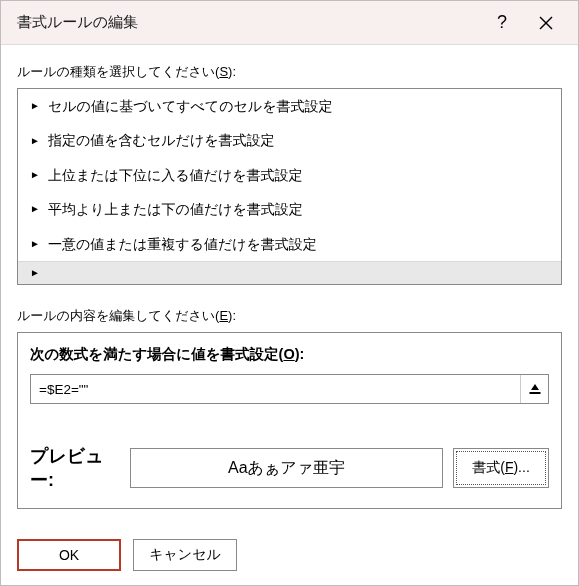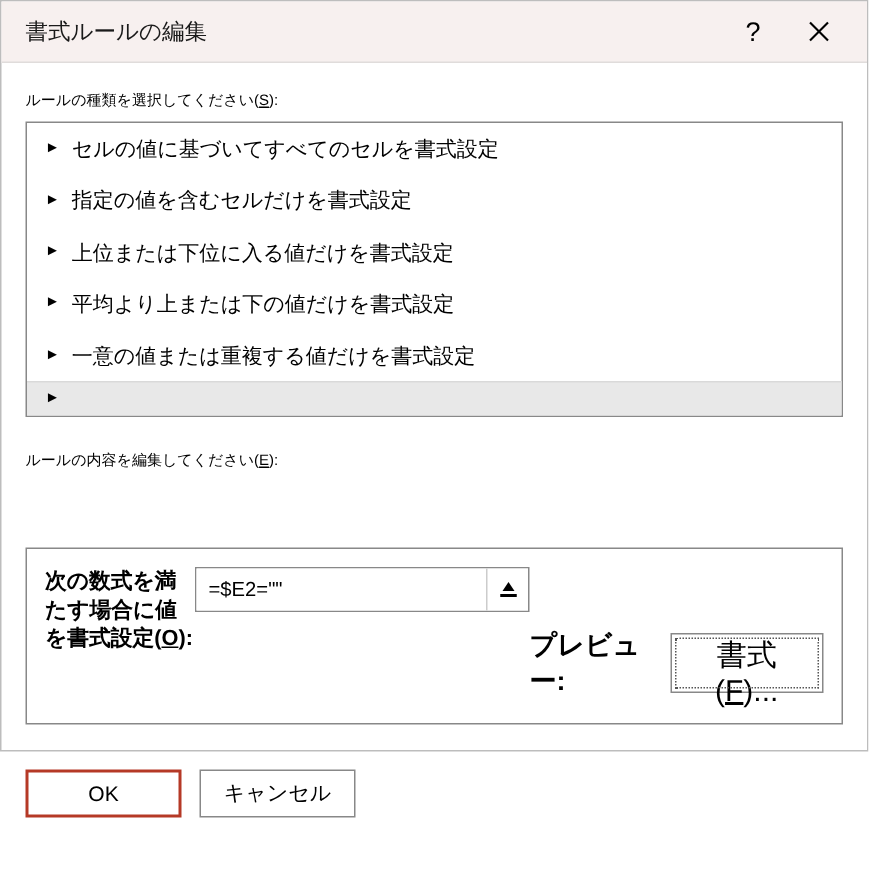--- a/index.html
+++ b/index.html
@@ -6,21 +6,21 @@
   body {
     font-family: "Yu Gothic UI", "Meiryo UI", "MS UI Gothic", sans-serif;
     font-size: 13px;
     background: #fff;
     width: 579px;
     height: 586px;
     overflow: hidden;
   }
   .dialog {
     width: 579px;
-    height: 501px;
+    height: 586px;
     border: 1px solid #bdbdbd;
     background: #fff;
     display: flex;
     flex-direction: column;
   }
   .titlebar {
     height: 48px;
     background: #f7f0ef;
     display: flex;
     align-items: center;
@@ -44,21 +44,21 @@
     cursor: pointer;
   }
   .titlebar .close-btn svg { width: 14px; height: 14px; }
   .titlebar .help-btn { font-size: 18px; font-weight: 400; }
   .content {
     padding: 18px 16px 16px 16px;
     flex: 1;
     display: flex;
     flex-direction: column;
   }
-  .section-label { margin-bottom: 7px; font-size: 10px; }
+  .section-label { margin-bottom: 7px; font-size: 13px; }
   .section-label .accel { text-decoration: underline; }
   .rule-list {
     border: 1px solid #888;
     background: #fff;
     margin-bottom: 22px;
   }
   .rule-item {
     padding: 6px 10px 6px 12px;
     font-size: 14px;
     display: flex;
@@ -72,22 +72,22 @@
     font-size: 10px;
     color: #000;
     line-height: 1;
     position: relative;
     top: 0px;
   }
   .edit-box {
     border: 1px solid #888;
     padding: 12px 12px 16px 12px;
     display: flex;
-    flex: 1;
-    margin-top: 44px;
+    flex-direction: column;
+    flex: 1;
   }
   .edit-heading {
     font-weight: bold;
     font-size: 14.5px;
     margin-bottom: 10px;
   }
   .edit-heading .accel { text-decoration: underline; }
   .formula-row {
     display: flex;
     border: 1px solid #888;
@@ -130,21 +130,21 @@
   }
   .format-btn {
     height: 40px;
     min-width: 96px;
     border: 1px solid #888;
     outline: 1px dotted #555;
     outline-offset: -4px;
     background: #fff;
     cursor: pointer;
     font-family: inherit;
-    font-size: 20px;
+    font-size: 14px;
     padding: 0 12px;
   }
   .format-btn .accel { text-decoration: underline; }
   .footer {
     display: flex;
     gap: 12px;
     padding: 14px 16px;
   }
   .footer button {
     min-width: 104px;
@@ -219,20 +219,21 @@
         <div class="collapse-btn">
           <svg viewBox="0 0 12 12">
             <rect x="0.5" y="9" width="11" height="2" fill="#000"></rect>
             <polygon points="6,1 10,7 2,7" fill="#000"></polygon>
           </svg>
         </div>
       </div>
 
       <div class="preview-row">
         <div class="preview-label">プレビュー:</div>
+        <div class="preview-box">Aaあぁアァ亜宇</div>
         <button class="format-btn">
           <span>書式(</span><span class="accel">F</span><span>)...</span>
         </button>
       </div>
     </div>
   </div>
 
   <div class="footer">
     <button class="ok-btn">OK</button>
     <button class="cancel-btn">キャンセル</button>

